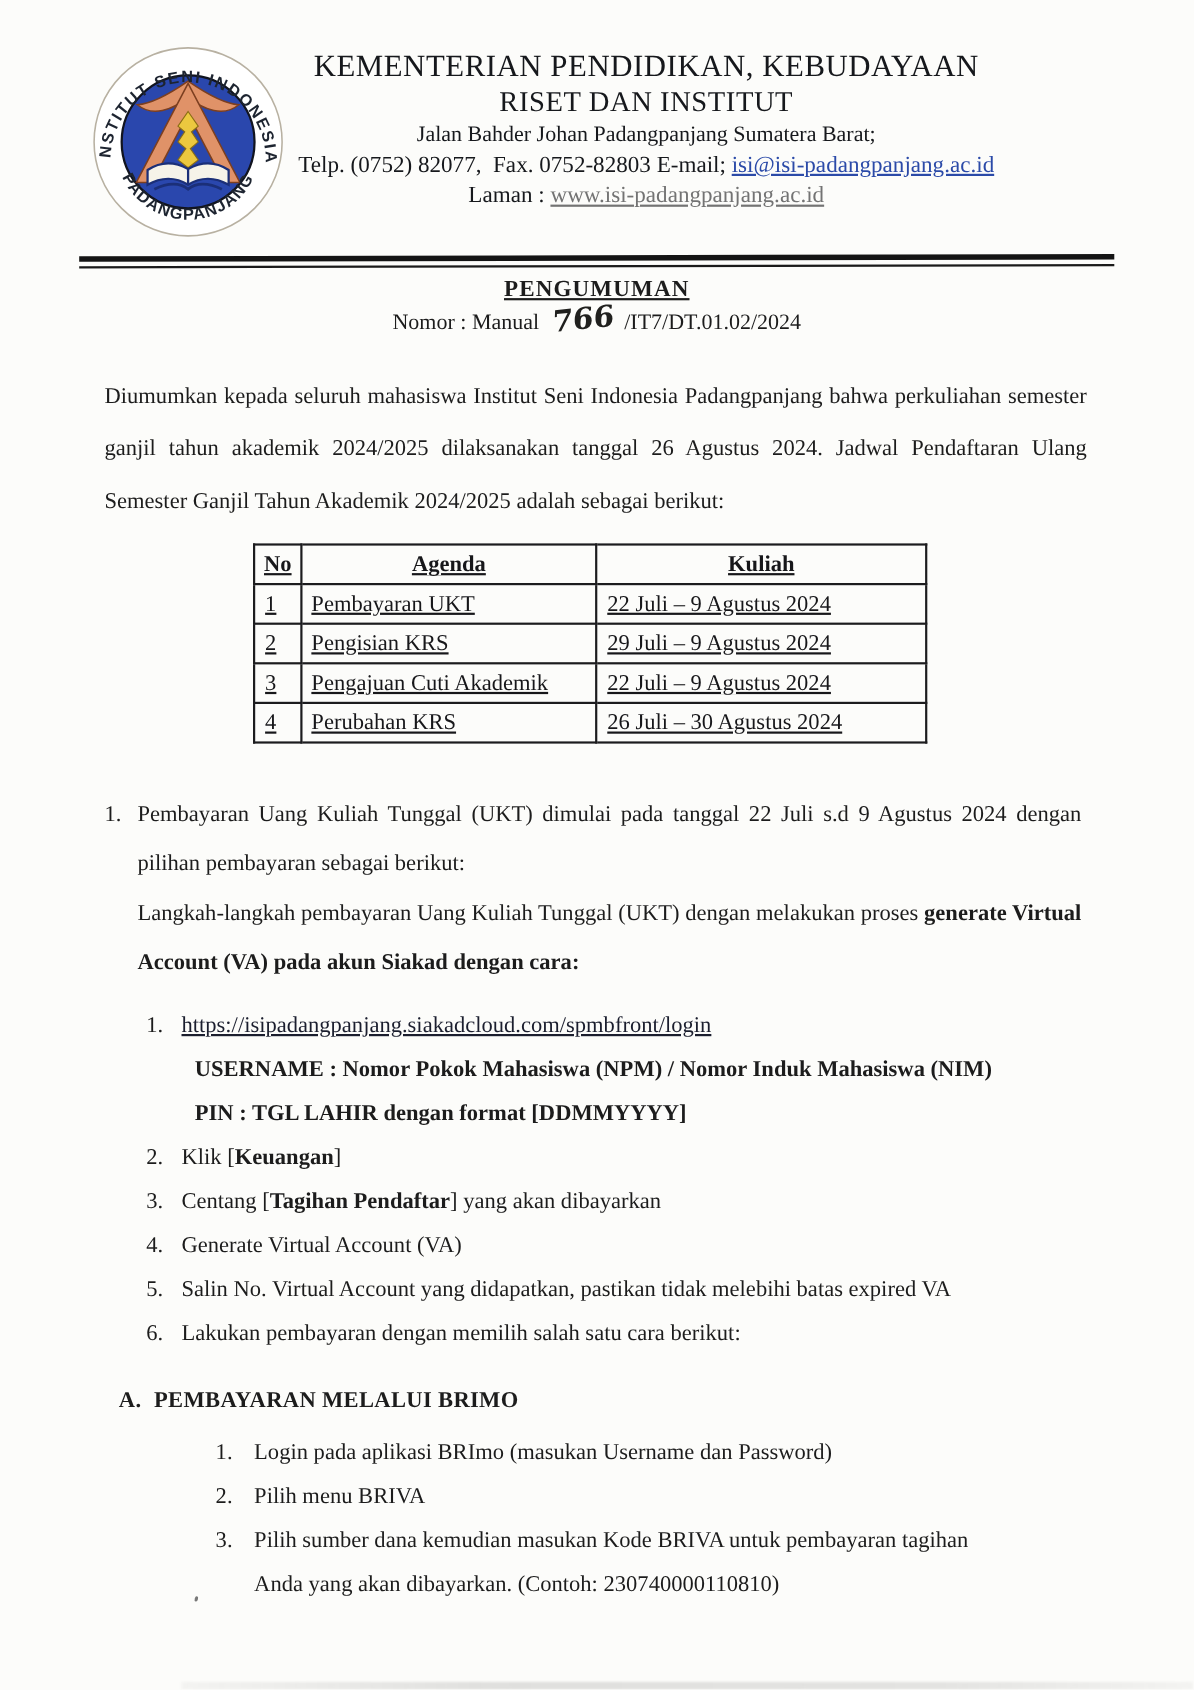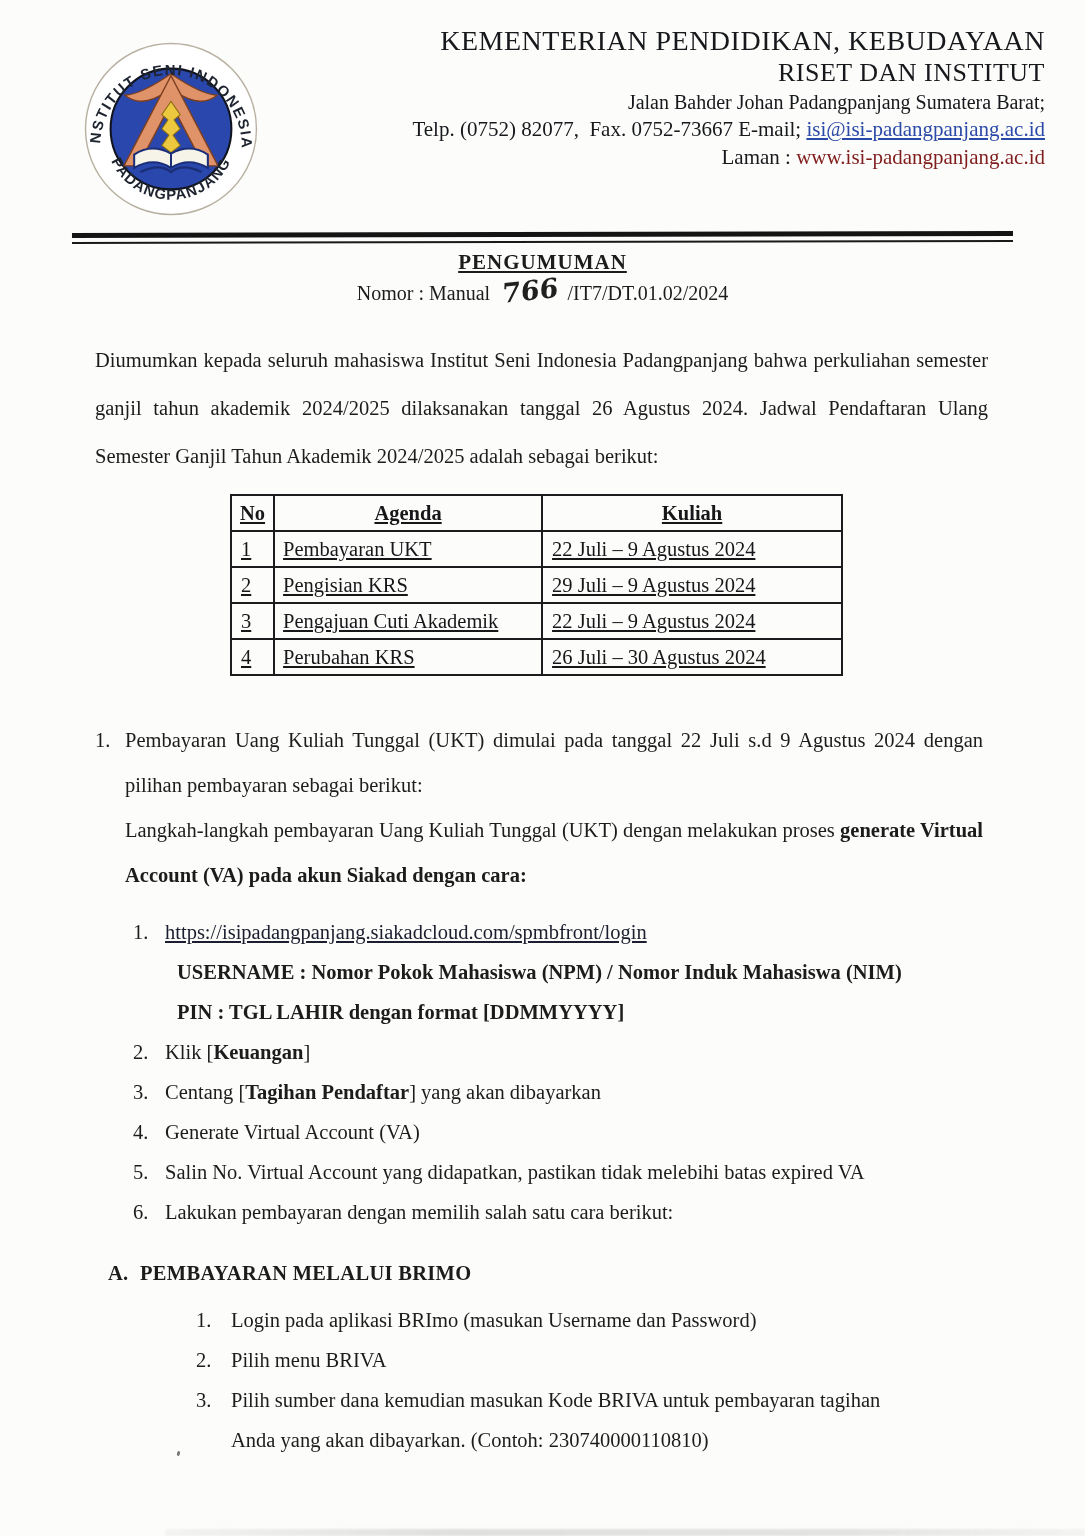--- a/index.html
+++ b/index.html
@@ -6,29 +6,29 @@
   body{
     width:1085px;height:1536px;overflow:hidden;position:relative;
     background:#fcfcfa;color:#1c1c1c;
     font-family:"Liberation Serif","DejaVu Serif",serif;
     -webkit-font-smoothing:antialiased;
   }
   .page{position:relative;width:1085px;height:1536px;}
   
   .letterhead{position:relative;height:232px;}
   .seal{position:absolute;left:84px;top:42px;width:174px;height:174px;}
-  .head-text{position:absolute;left:130px;right:40px;top:24px;text-align:right;color:#16181c;}
+  .head-text{position:absolute;left:130px;right:40px;top:44px;text-align:center;color:#16181c;}
   .h-line1{font-size:28px;letter-spacing:.5px;line-height:33px;}
   .h-line2{font-size:26px;letter-spacing:.5px;line-height:32px;}
   .h-line3{font-size:23px;font-weight:bold;letter-spacing:1px;line-height:30px;}
   .h-line4{font-size:20px;line-height:26px;}
   .h-line5{font-size:21px;line-height:28px;white-space:pre-wrap;}
   .h-line6{font-size:21px;line-height:28px;}
   a.maillink{color:#2b4aa8;text-decoration:underline;cursor:pointer;}
-  a.weblink{color:#7f1d1d;cursor:pointer;}
+  a.weblink{color:#737373;text-decoration:underline;cursor:pointer;}
   .rule{margin:0 72px;height:4px;border-top:5px solid #141414;border-bottom:2px solid #1a1a1a;
         transform:rotate(-.12deg);}
   
   .title-block{text-align:center;margin-top:6px;}
   .doc-title{display:inline-block;font-size:21px;font-weight:bold;letter-spacing:1px;
              text-decoration:underline;line-height:27px;text-align:center;}
   .nomor-line{font-size:20px;line-height:30px;}
   .handwritten{display:inline-block;font-family:"DejaVu Serif",serif;font-weight:bold;
                font-size:27px;transform:rotate(-6deg) skewX(-8deg);margin:0 9px 0 12px;color:#20201e;}
   
@@ -95,21 +95,21 @@
       </text>
       <text font-size="14.5" font-weight="bold" fill="#1d2430" letter-spacing="1.2">
         <textPath href="#arcBot" startOffset="50%" text-anchor="middle">PADANGPANJANG</textPath>
       </text>
     </svg>
 
     <div class="head-text">
       <div class="h-line1">KEMENTERIAN PENDIDIKAN, KEBUDAYAAN</div>
       <div class="h-line2">RISET DAN INSTITUT</div>
       <div class="h-line4">Jalan Bahder Johan Padangpanjang Sumatera Barat;</div>
-      <div class="h-line5"><span>Telp. (0752) 82077,  Fax. 0752-73667 E-mail; </span><a class="maillink">isi@isi-padangpanjang.ac.id</a></div>
+      <div class="h-line5"><span>Telp. (0752) 82077,  Fax. 0752-82803 E-mail; </span><a class="maillink">isi@isi-padangpanjang.ac.id</a></div>
       <div class="h-line6"><span>Laman : </span><a class="weblink">www.isi-padangpanjang.ac.id</a></div>
     </div>
   </div>
 
   <div class="rule"></div>
 
   <div class="title-block">
     <div><span class="doc-title">PENGUMUMAN</span></div>
     <div class="nomor-line"><span>Nomor : Manual</span><span class="handwritten">766</span><span>/IT7/DT.01.02/2024</span></div>
   </div>

